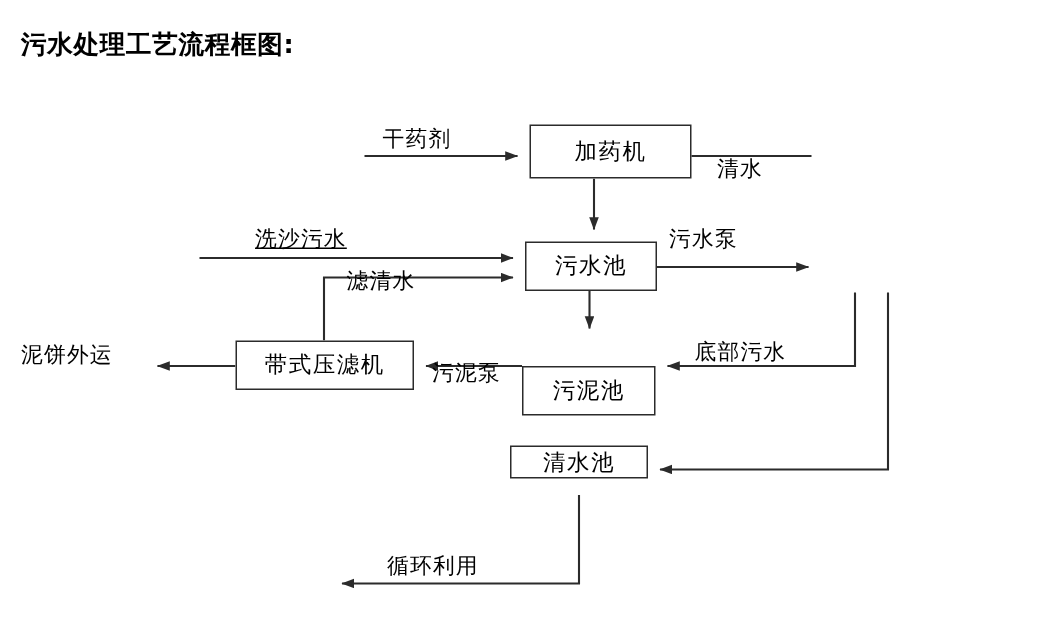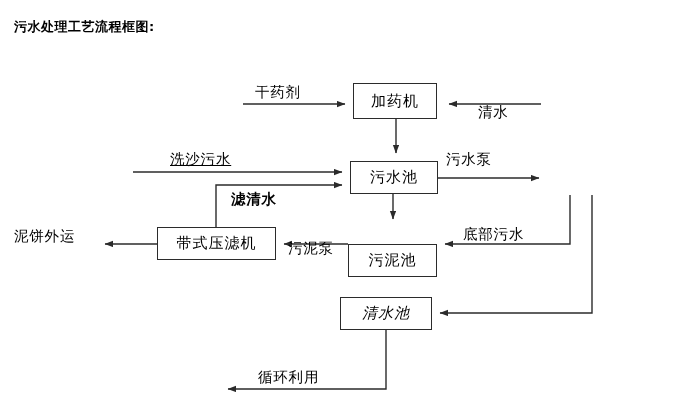--- a/index.html
+++ b/index.html
@@ -17,21 +17,21 @@
   #canvas {
     position: relative;
     width: 700px;
     height: 420px;
     background: #ffffff;
   }
   #title {
     position: absolute;
     left: 14px;
     top: 18px;
-    font-size: 13px;
+    font-size: 17px;
     font-weight: bold;
     letter-spacing: 0.5px;
     white-space: nowrap;
   }
   svg#wires {
     position: absolute;
     left: 0;
     top: 0;
     width: 700px;
     height: 420px;
@@ -99,48 +99,48 @@
       <path d="M157,244 L105,244" marker-end="url(#ah)"></path>
 
       <path d="M570,195 L570,244 L445,244" marker-end="url(#ah)"></path>
 
       <path d="M592,195 L592,313 L440,313" marker-end="url(#ah)"></path>
 
       <path d="M386,330 L386,389 L228,389" marker-end="url(#ah)"></path>
     </g>
   </svg>
 
-  <div class="node" style="left:353px; top:83px; width:84px; height:36px;">
+  <div class="node" style="left:353px; top:83px; width:108px; height:36px;">
     <span>加药机</span>
   </div>
 
   <div class="node" style="left:350px; top:161px; width:88px; height:33px;">
     <span>污水池</span>
   </div>
 
 
   <div class="node" style="left:157px; top:227px; width:119px; height:33px;">
     <span>带式压滤机</span>
   </div>
 
   <div class="node" style="left:348px; top:244px; width:89px; height:33px;text-align:right;">
     <span>污泥池</span>
   </div>
 
-  <div class="node" style="left:340px; top:297px; width:92px; height:33px;font-style:italic;">
+  <div class="node" style="left:340px; top:297px; width:92px; height:22px;">
     <span>清水池</span>
   </div>
 
   <div class="edge-label" style="left:255px; top:83px;">干药剂</div>
 
   <div class="edge-label" style="left:478px; top:83px;margin-top:20px;">清水</div>
 
   <div class="edge-label" style="left:170px; top:150px;text-decoration:underline;">洗沙污水</div>
 
-  <div class="edge-label" style="left:231px; top:190px;font-weight:bold;">滤清水</div>
+  <div class="edge-label" style="left:231px; top:178px;">滤清水</div>
 
   <div class="edge-label" style="left:446px; top:150px;">污水泵</div>
 
   <div class="edge-label" style="left:288px; top:239px;">污泥泵</div>
 
   <div class="edge-label" style="left:463px; top:225px;">底部污水</div>
 
   <div class="edge-label" style="left:258px; top:368px;">循环利用</div>
 
   <div class="term-label" style="left:14px; top:227px;font-family:Liberation Serif, serif;">泥饼外运</div>

